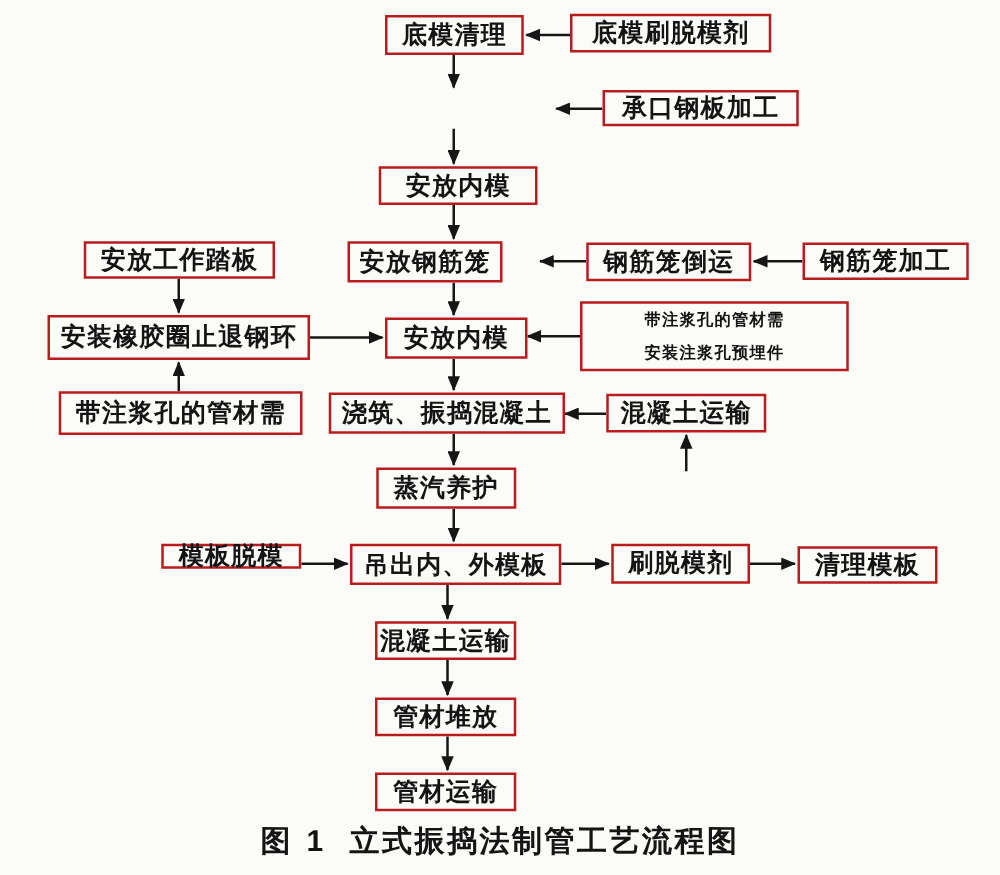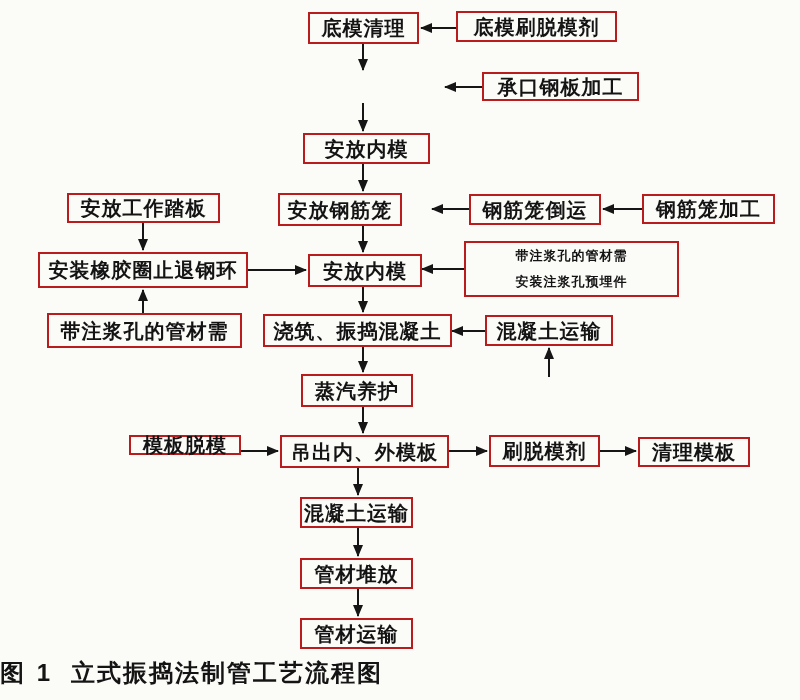--- a/index.html
+++ b/index.html
@@ -34,20 +34,21 @@
   .arrows{
     position:absolute;
     left:0;top:0;
     pointer-events:none;
   }
   .arrows line{stroke:#161616;stroke-width:2;}
   .caption{
     position:absolute;
     left:0;top:657px;
     width:800px;
+    text-align:center;
     font-size:24px;
     font-weight:bold;
     letter-spacing:2px;
   }
   .caption .prefix{margin-right:18px;letter-spacing:3px;}
 </style>
 </head>
 <body>
 
 <div class="canvas">

